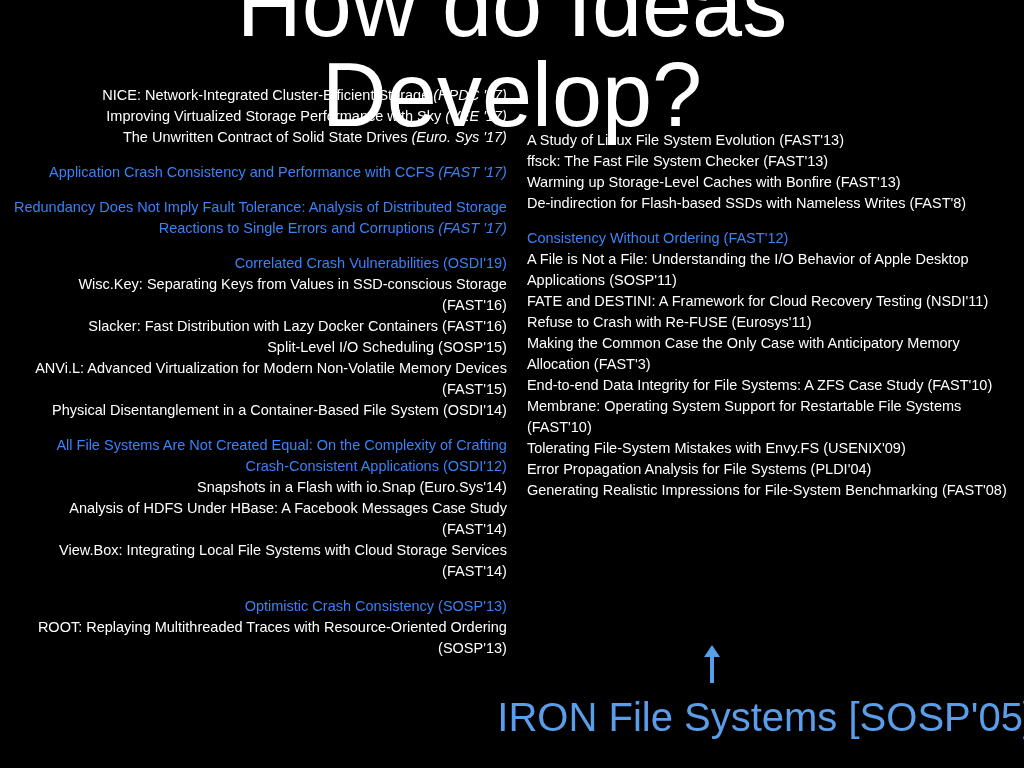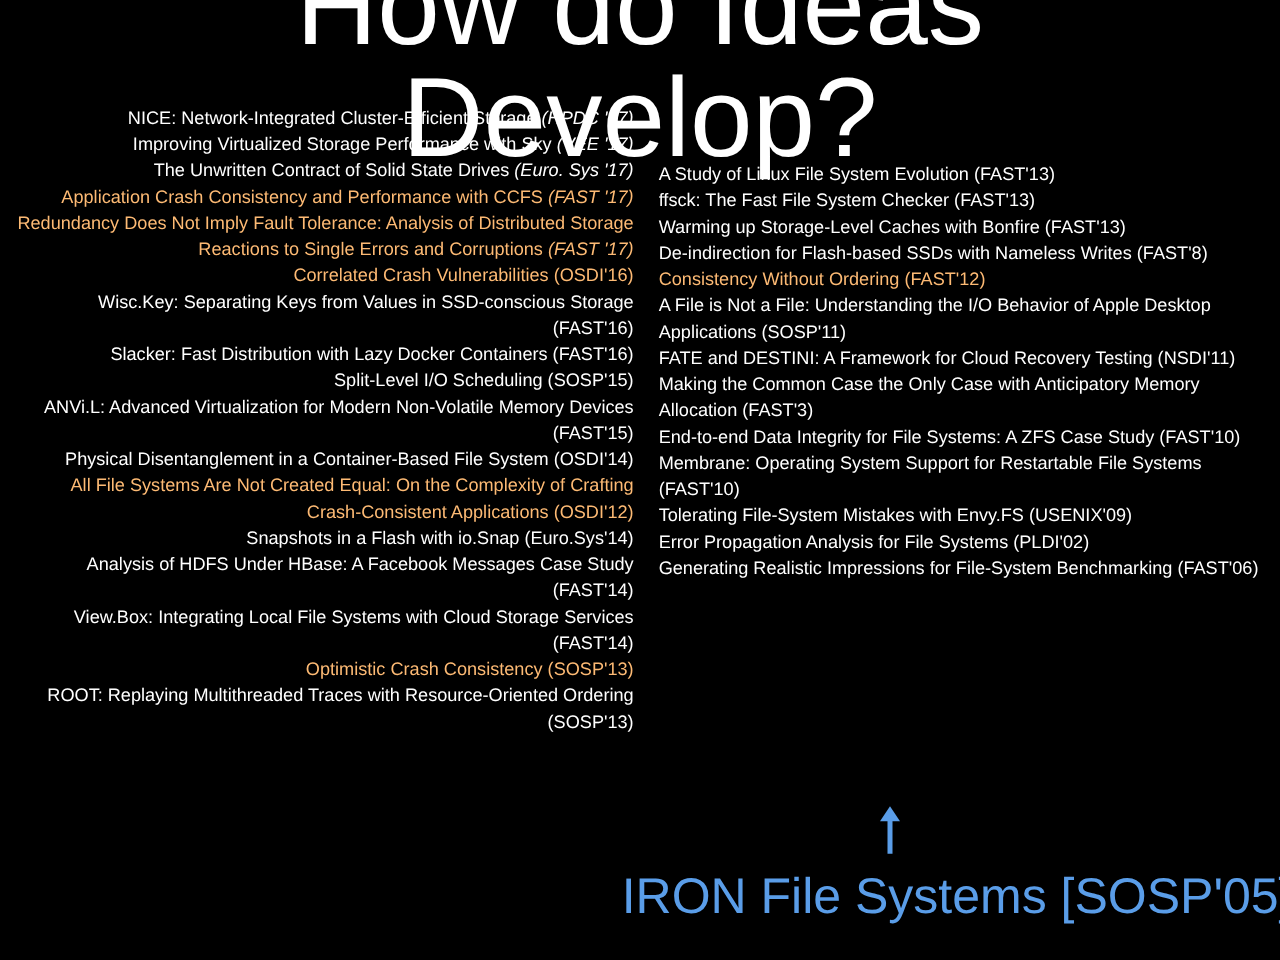--- a/index.html
+++ b/index.html
@@ -43,21 +43,22 @@
     text-align: right;
   }
   .col-right {
     width: 495px;
     padding-top: 45px;
   }
   .entry {
     margin-bottom: 0px;
   }
   .hl {
-    color: #fdba74;
+    color: #3b82f6;
+    margin-top: 14px;
   }
   .italic {
     font-style: italic;
   }
   .big-label {
     position: absolute;
     bottom: 28px;
     right: -10px;
     font-size: 40px;
     color: #5a9de8;
@@ -89,44 +90,45 @@
 <div class="title">How do Ideas
 Develop?</div>
 
 <div class="columns">
   <div class="col col-left" id="col-left">
       <div class="entry"><span>NICE: Network-Integrated Cluster-Efficient Storage </span><span class="italic">(HPDC '17)</span></div>
       <div class="entry"><span>Improving Virtualized Storage Performance with Sky </span><span class="italic">(VEE '17)</span></div>
       <div class="entry"><span>The Unwritten Contract of Solid State Drives </span><span class="italic">(Euro. Sys '17)</span></div>
       <div class="entry hl"><span>Application Crash Consistency and Performance with CCFS </span><span class="italic">(FAST '17)</span></div>
       <div class="entry hl"><span>Redundancy Does Not Imply Fault Tolerance: Analysis of Distributed Storage Reactions to Single Errors and Corruptions </span><span class="italic">(FAST '17)</span></div>
-      <div class="entry hl"><span>Correlated Crash Vulnerabilities (OSDI'16)</span></div>
+      <div class="entry hl"><span>Correlated Crash Vulnerabilities (OSDI'19)</span></div>
       <div class="entry"><span>Wisc.Key: Separating Keys from Values in SSD-conscious Storage (FAST'16)</span></div>
       <div class="entry"><span>Slacker: Fast Distribution with Lazy Docker Containers (FAST'16)</span></div>
       <div class="entry"><span>Split-Level I/O Scheduling (SOSP'15)</span></div>
       <div class="entry"><span>ANVi.L: Advanced Virtualization for Modern Non-Volatile Memory Devices (FAST'15)</span></div>
       <div class="entry"><span>Physical Disentanglement in a Container-Based File System (OSDI'14)</span></div>
       <div class="entry hl"><span>All File Systems Are Not Created Equal: On the Complexity of Crafting Crash-Consistent Applications (OSDI'12)</span></div>
       <div class="entry"><span>Snapshots in a Flash with io.Snap (Euro.Sys'14)</span></div>
       <div class="entry"><span>Analysis of HDFS Under HBase: A Facebook Messages Case Study (FAST'14)</span></div>
       <div class="entry"><span>View.Box: Integrating Local File Systems with Cloud Storage Services (FAST'14)</span></div>
       <div class="entry hl"><span>Optimistic Crash Consistency (SOSP'13)</span></div>
       <div class="entry"><span>ROOT: Replaying Multithreaded Traces with Resource-Oriented Ordering (SOSP'13)</span></div>
     </div>
   <div class="col col-right" id="col-right">
       <div class="entry"><span>A Study of Linux File System Evolution (FAST'13)</span></div>
       <div class="entry"><span>ffsck: The Fast File System Checker (FAST'13)</span></div>
       <div class="entry"><span>Warming up Storage-Level Caches with Bonfire (FAST'13)</span></div>
       <div class="entry"><span>De-indirection for Flash-based SSDs with Nameless Writes (FAST'8)</span></div>
       <div class="entry hl"><span>Consistency Without Ordering (FAST'12)</span></div>
       <div class="entry"><span>A File is Not a File: Understanding the I/O Behavior of Apple Desktop Applications (SOSP'11)</span></div>
       <div class="entry"><span>FATE and DESTINI: A Framework for Cloud Recovery Testing (NSDI'11)</span></div>
+      <div class="entry"><span>Refuse to Crash with Re-FUSE (Eurosys'11)</span></div>
       <div class="entry"><span>Making the Common Case the Only Case with Anticipatory Memory Allocation (FAST'3)</span></div>
       <div class="entry"><span>End-to-end Data Integrity for File Systems: A ZFS Case Study (FAST'10)</span></div>
       <div class="entry"><span>Membrane: Operating System Support for Restartable File Systems (FAST'10)</span></div>
       <div class="entry"><span>Tolerating File-System Mistakes with Envy.FS (USENIX'09)</span></div>
-      <div class="entry"><span>Error Propagation Analysis for File Systems (PLDI'02)</span></div>
-      <div class="entry"><span>Generating Realistic Impressions for File-System Benchmarking (FAST'06)</span></div>
+      <div class="entry"><span>Error Propagation Analysis for File Systems (PLDI'04)</span></div>
+      <div class="entry"><span>Generating Realistic Impressions for File-System Benchmarking (FAST'08)</span></div>
     </div>
 </div>
 
 <div class="arrow"></div>
 <div class="big-label">IRON File Systems [SOSP'05]</div>
 
 </body></html>

